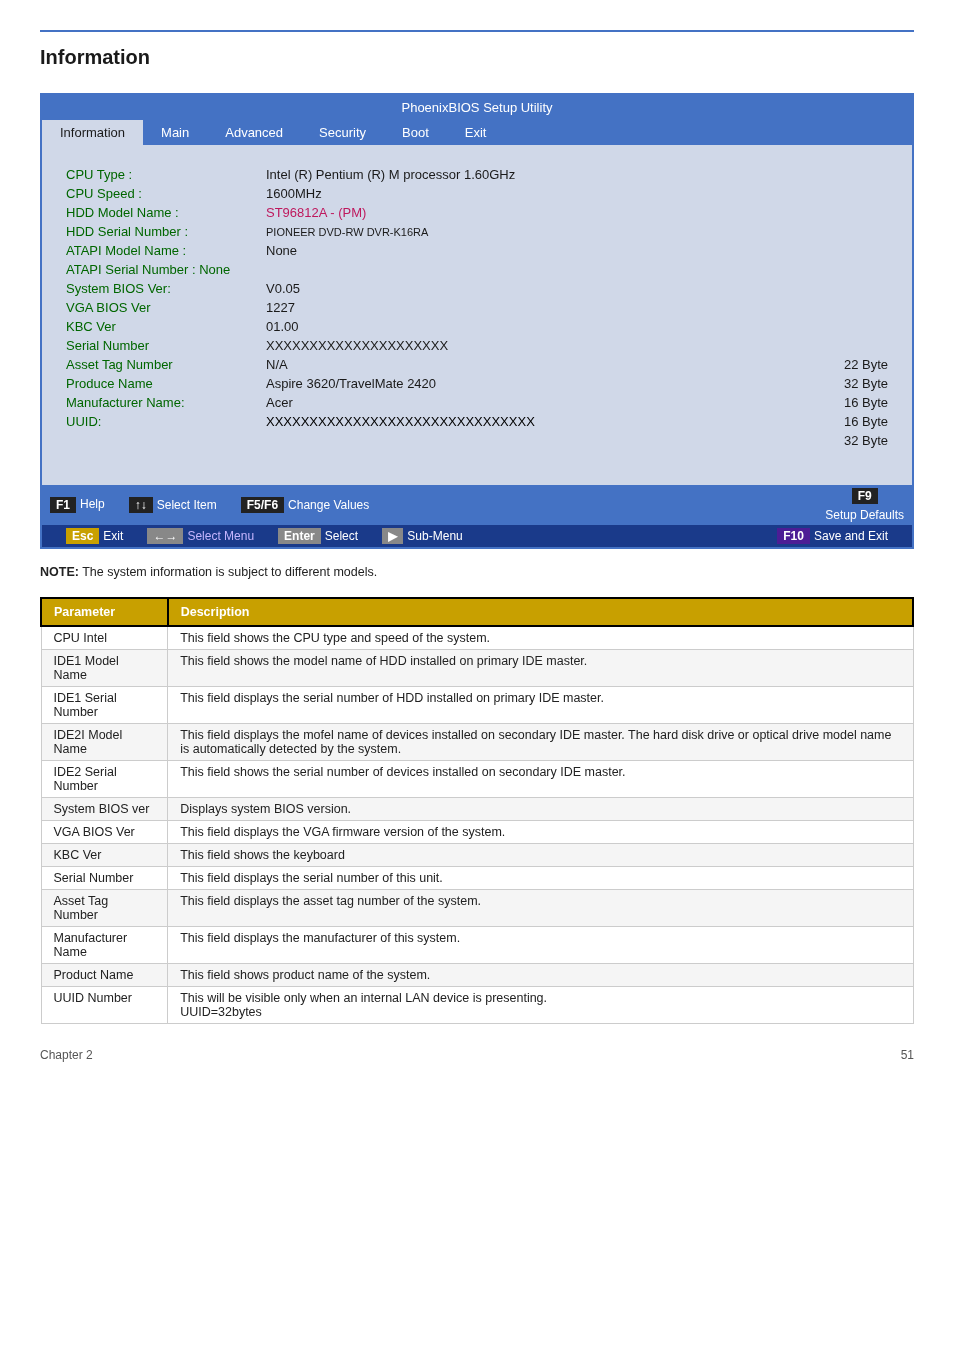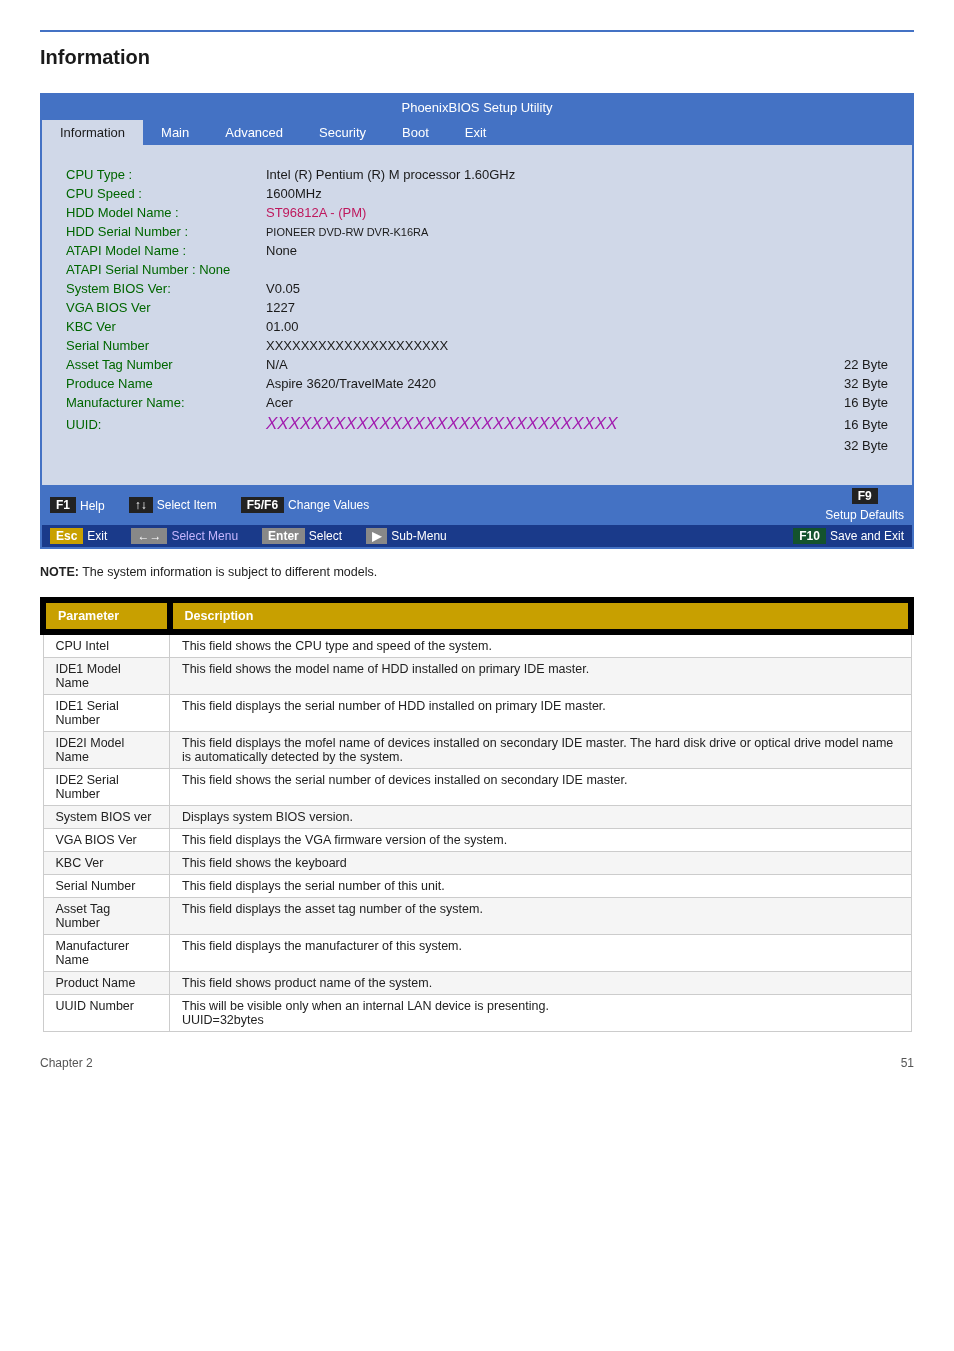--- a/index.html
+++ b/index.html
@@ -78,21 +78,21 @@
       border-collapse: collapse;
       font-size: 12.5px;
     }
 
     .params-table th {
       background: #c8a000;
       color: #fff;
       font-weight: bold;
       padding: 6px 12px;
       text-align: left;
-      border: 6px solid #000000;
+      border: 2px solid #000000;
     }
 
     .params-table td {
       padding: 4px 12px;
       border: 1px solid #ccc;
       vertical-align: top;
       color: #222;
     }
 
     .params-table tr:nth-child(odd) td {
@@ -193,72 +193,72 @@
           <td style="color:#1a1a1a; padding: 2px 0; font-size:13px;">Aspire 3620/TravelMate 2420</td>
           <td style="color:#1a1a1a; padding: 2px 0; font-size:13px; text-align:right;">32 Byte</td>
         </tr>
         <tr>
           <td style="color:#006600; padding: 2px 0; font-size:13px;">Manufacturer Name:</td>
           <td style="color:#1a1a1a; padding: 2px 0; font-size:13px;">Acer</td>
           <td style="color:#1a1a1a; padding: 2px 0; font-size:13px; text-align:right;">16 Byte</td>
         </tr>
         <tr>
           <td style="color:#006600; padding: 2px 0; font-size:13px;">UUID:</td>
-          <td style="color:#a21caf; padding: 2px 0; font-size:17px;font-style:italic;">XXXXXXXXXXXXXXXXXXXXXXXXXXXXXXX</td>
+          <td style="color:#000000; padding: 2px 0; font-size:13px;">XXXXXXXXXXXXXXXXXXXXXXXXXXXXXXX</td>
           <td style="color:#1a1a1a; padding: 2px 0; font-size:13px; text-align:right;">16 Byte</td>
         </tr>
         <tr>
           <td></td>
           <td></td>
           <td style="color:#1a1a1a; padding: 2px 0; font-size:13px; text-align:right;">32 Byte</td>
         </tr>
       </tbody>
     </table>
   </div>
 
   <div style="background:#4472c4;">
 
     <div style="display:flex; align-items:center; padding: 3px 8px; gap: 24px;">
-      <div style="display:flex; align-items:flex-end; gap:4px;">
+      <div style="display:flex; align-items:flex-start; gap:4px;">
         <span style="background:#222; color:#fff; padding:1px 6px; font-size:12px; font-weight:bold;">F1</span>
         <span style="color:#fff; font-size:12px;"> Help</span>
       </div>
       <div style="display:flex; align-items:center; gap:4px;">
         <span style="background:#222; color:#fff; padding:1px 6px; font-size:12px; font-weight:bold;">↑↓</span>
         <span style="color:#fff; font-size:12px;"> Select Item</span>
       </div>
       <div style="display:flex; align-items:center; gap:4px;">
         <span style="background:#222; color:#fff; padding:1px 6px; font-size:12px; font-weight:bold;">F5/F6</span>
         <span style="color:#fff; font-size:12px;"> Change Values</span>
       </div>
       <div style="display:flex; align-items:center; gap:4px; margin-left:auto;flex-direction:column;">
         <span style="background:#222; color:#fff; padding:1px 6px; font-size:12px; font-weight:bold;">F9</span>
         <span style="color:#fff; font-size:12px;"> Setup Defaults</span>
       </div>
     </div>
 
-    <div style="display:flex; align-items:center; padding: 3px 8px; gap: 24px; background:#1a3a8a;">
+    <div style="display:flex; align-items:center; padding: 3px 24px; gap: 24px; background:#1a3a8a;">
       <div style="display:flex; align-items:center; gap:4px;">
         <span style="background:#c8a000; color:#fff; padding:1px 6px; font-size:12px; font-weight:bold;">Esc</span>
         <span style="color:#fff; font-size:12px;"> Exit</span>
       </div>
       <div style="display:flex; align-items:center; gap:4px;">
         <span style="background:#888; color:#fff; padding:1px 6px; font-size:12px; font-weight:bold;">←→</span>
         <span style="color:#c4b5fd; font-size:12px;"> Select Menu</span>
       </div>
       <div style="display:flex; align-items:center; gap:4px;">
         <span style="background:#888; color:#fff; padding:1px 6px; font-size:12px; font-weight:bold;">Enter</span>
         <span style="color:#fff; font-size:12px;"> Select</span>
       </div>
       <div style="display:flex; align-items:center; gap:4px;">
         <span style="background:#888; color:#fff; padding:1px 6px; font-size:12px; font-weight:bold;">▶</span>
         <span style="color:#fff; font-size:12px;"> Sub-Menu</span>
       </div>
       <div style="display:flex; align-items:center; gap:4px; margin-left:auto;">
-        <span style="background:#14532d; color:#fff; padding:1px 6px; font-size:12px; font-weight:bold;">F10</span>
+        <span style="background:#4c1d95; color:#fff; padding:1px 6px; font-size:12px; font-weight:bold;">F10</span>
         <span style="color:#fff; font-size:12px;"> Save and Exit</span>
       </div>
     </div>
   </div>
 </div>
 
 <div class="note-line">
   <span class="note-bold">NOTE:</span>
   <span> The system information is subject to different models.</span>
 </div>

